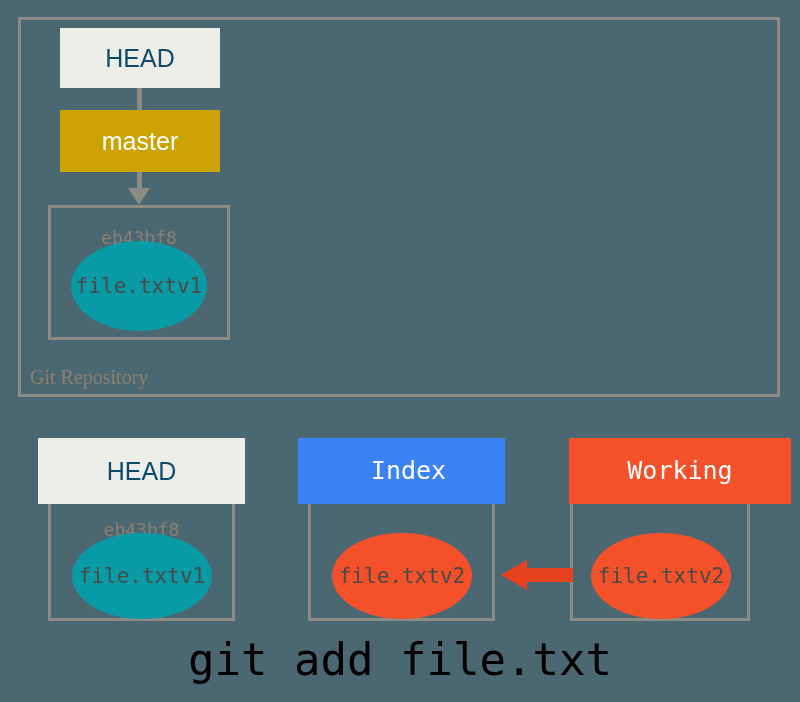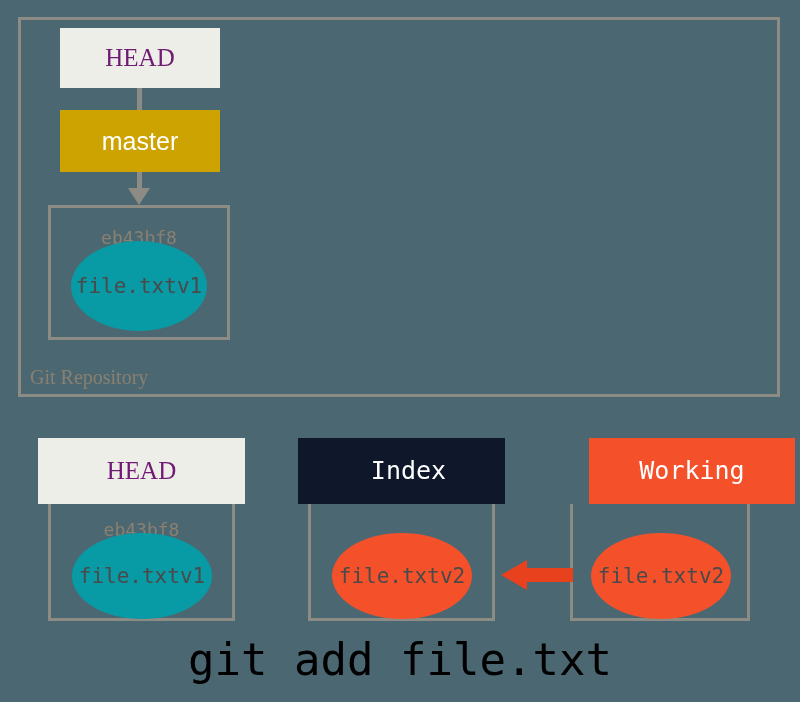--- a/index.html
+++ b/index.html
@@ -42,32 +42,32 @@
     position: absolute;
     box-sizing: border-box;
     display: flex;
     align-items: center;
     justify-content: center;
     text-align: center;
     line-height: 1.12;
   }
   .hdr-head {
     background: #eeeee8;
-    color: #701a75;
-    font-family: Liberation Serif, serif;
+    color: #0c4a6e;
+    font-family: Liberation Sans, sans-serif;
     font-size: 25px;
   }
   .hdr-master {
     background: #cca300;
     color: #ffffff;
     font-family: Liberation Sans, sans-serif;
     font-size: 25px;
   }
   .hdr-index {
-    background: #0f172a;
+    background: #3b82f6;
     color: #ffffff;
     font-family: "DejaVu Sans Mono", "Liberation Mono", monospace;
     font-size: 25px;
     padding-left: 14px;
   }
   .hdr-working {
     background: #f4502a;
     color: #ffffff;
     font-family: "DejaVu Sans Mono", "Liberation Mono", monospace;
     font-size: 25px;
@@ -188,21 +188,21 @@
   </div>
 
   <div class="box-header hdr-index" style="left:298px; top:438px; width:207px; height:66px;">Index</div>
   <div class="frame frame-open-top" style="left:308px; top:504px; width:187px; height:117px;">
     <div class="blob blob-orange" style="left:21px; top:29px; width:140px; height:86px;">
       <span>file.txt</span>
       <span>v2</span>
     </div>
   </div>
 
-  <div class="box-header hdr-working" style="left:589px; top:438px; width:206px; height:66px; flex-direction:column;">
+  <div class="box-header hdr-working" style="left:569px; top:438px; width:222px; height:66px; flex-direction:column;">
     <span>Working</span>
   </div>
   <div class="frame frame-open-top" style="left:570px; top:504px; width:180px; height:117px;">
     <div class="blob blob-orange" style="left:18px; top:29px; width:140px; height:86px;">
       <span>file.txt</span>
       <span>v2</span>
     </div>
   </div>
 
   <div class="add-arrow-shaft" style="left:527px; top:568px; width:46px; height:14px;"></div>

